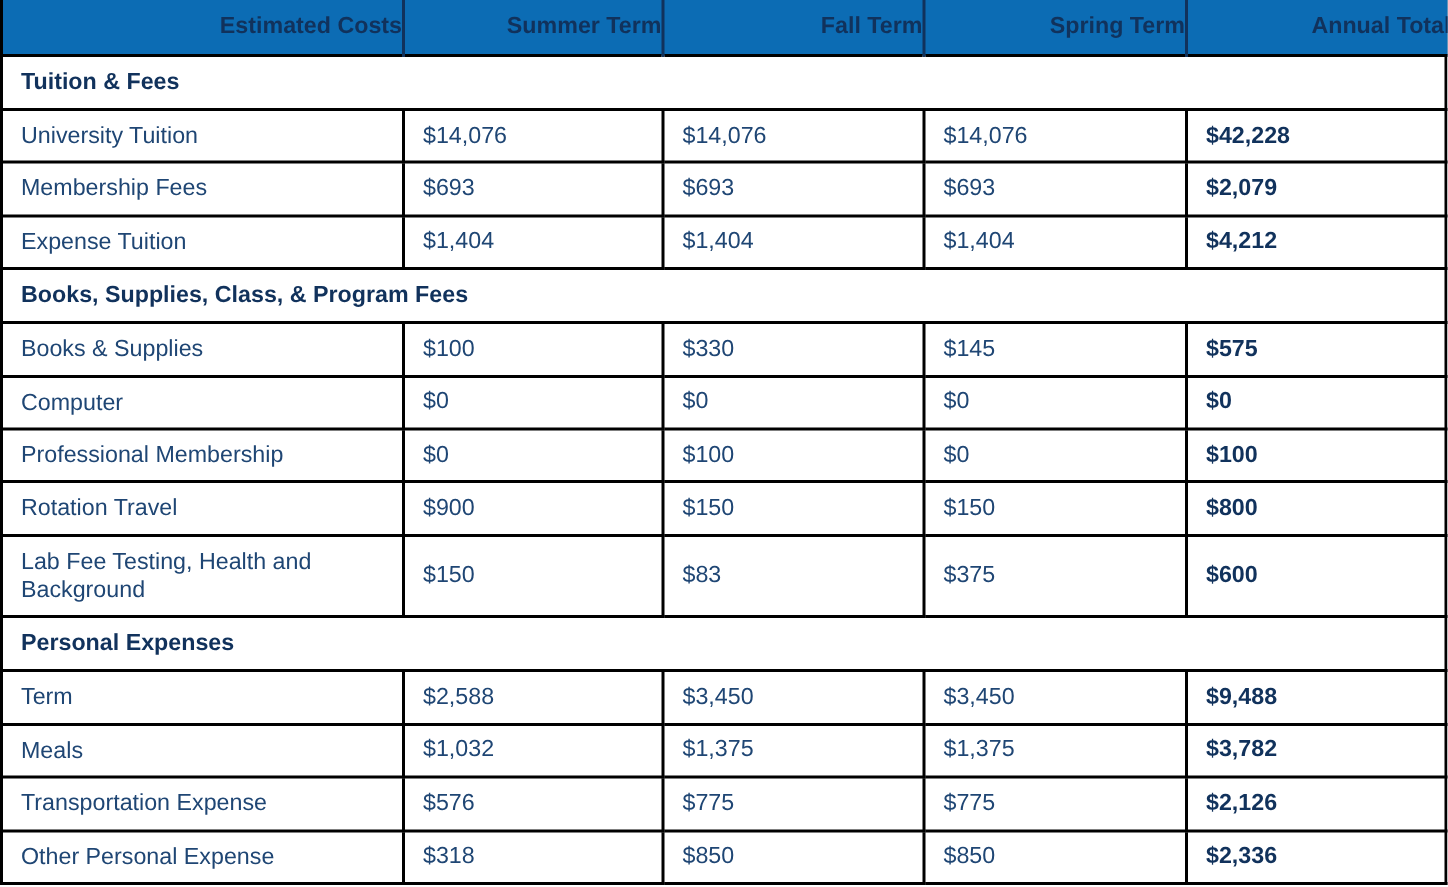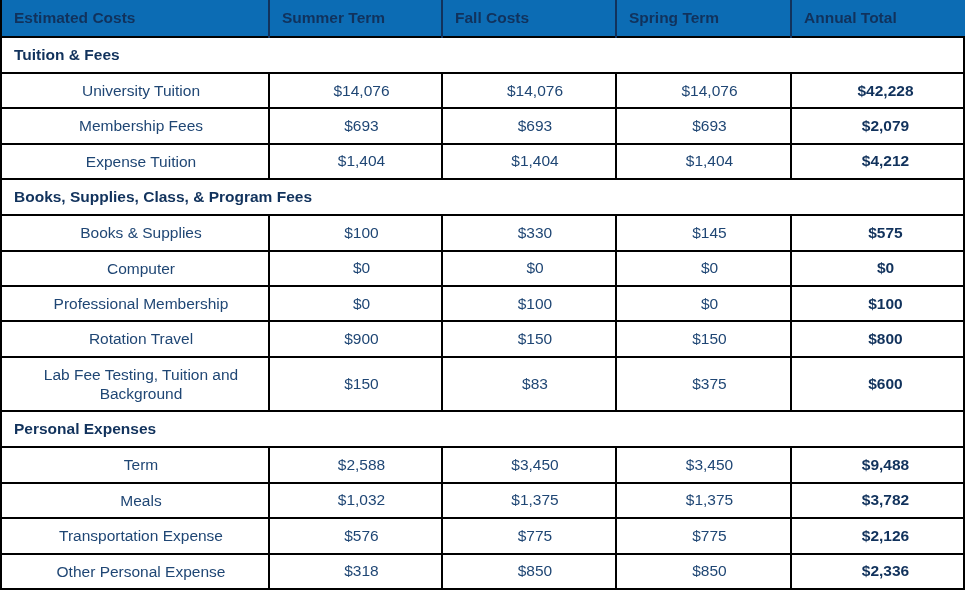--- a/index.html
+++ b/index.html
@@ -28,21 +28,21 @@
   col.c-term2  { width: 174px; }
   col.c-term3  { width: 175px; }
   col.c-total  { width: 176px; }
 
   
   thead th {
     background: #0c6cb4;
     color: #11325c;
     font-weight: bold;
     font-size: 15.5px;
-    text-align: left;
+    text-align: right;
     padding: 9px 0 9px 12px;
     height: 20px;
     border-right: 2px solid #11325c;
     vertical-align: middle;
     box-sizing: border-box;
   }
   thead th:last-child { border-right: none; }
 
   
   tr.section-row td {
@@ -59,21 +59,20 @@
   
   tr.data-row td {
     border-bottom: 2px solid #000000;
     border-right: 2px solid #000000;
     padding: 7px 0 7px 12px;
     color: #1f4674;
     font-size: 15.5px;
     vertical-align: middle;
     height: 21px;
     box-sizing: border-box;
-    text-align: center;
   }
   tr.data-row td:last-child {
     border-right: none;
     font-weight: bold;
     color: #11325c;
   }
   tr.data-row td.label-cell {
     line-height: 1.25;
   }
 
@@ -97,21 +96,21 @@
       <col class="c-label">
       <col class="c-term">
       <col class="c-term2">
       <col class="c-term3">
       <col class="c-total">
     </colgroup>
     <thead>
       <tr class="header-row">
         <th>Estimated Costs</th>
         <th>Summer Term</th>
-        <th>Fall Costs</th>
+        <th>Fall Term</th>
         <th>Spring Term</th>
         <th>Annual Total</th>
       </tr>
     </thead>
     <tbody id="table-body">
         <tr class="section-row">
           <td colspan="5">Tuition &amp; Fees</td>
         </tr>
         <tr class="data-row">
           <td class="label-cell">University Tuition</td>
@@ -159,21 +158,21 @@
           <td>$100</td>
         </tr>
         <tr class="data-row">
           <td class="label-cell">Rotation Travel</td>
           <td>$900</td>
           <td>$150</td>
           <td>$150</td>
           <td>$800</td>
         </tr>
         <tr class="data-row">
-          <td class="label-cell">Lab Fee Testing, Tuition and Background</td>
+          <td class="label-cell">Lab Fee Testing, Health and Background</td>
           <td>$150</td>
           <td>$83</td>
           <td>$375</td>
           <td>$600</td>
         </tr>
         <tr class="section-row">
           <td colspan="5">Personal Expenses</td>
         </tr>
         <tr class="data-row">
           <td class="label-cell">Term</td>

